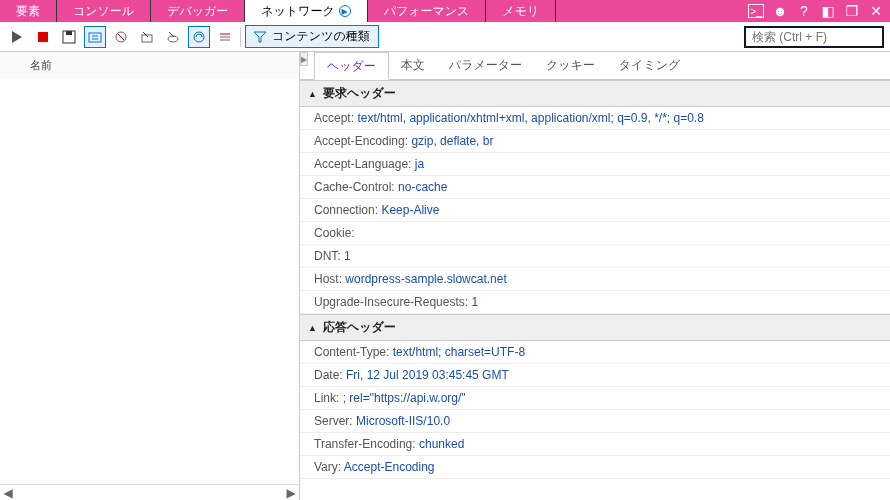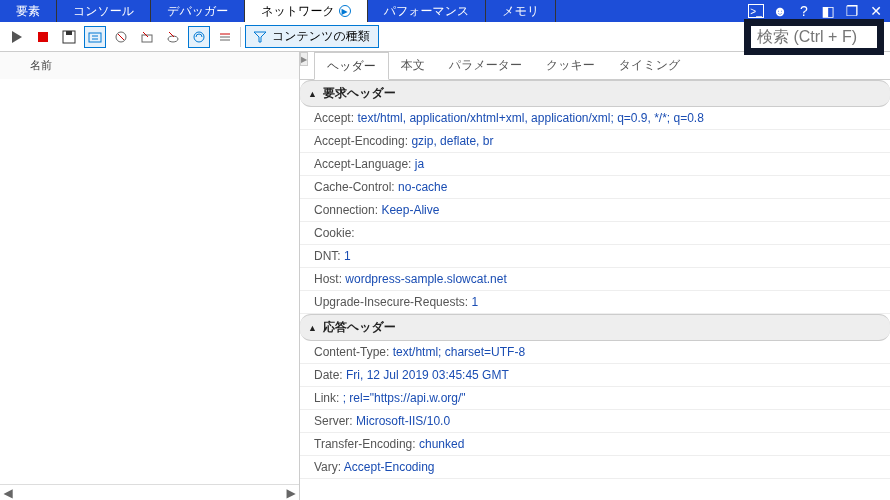--- a/index.html
+++ b/index.html
@@ -1,48 +1,48 @@
 <!DOCTYPE html>
 <html><head>
 <meta charset="utf-8">
 <style>
 * { margin: 0; padding: 0; box-sizing: border-box; font-family: "Meiryo", "Yu Gothic", sans-serif; font-size: 12px; }
 body { width: 890px; height: 500px; background: #fff; display: flex; flex-direction: column; overflow: hidden; }
 
-.top-tabs { background: #1d4ed8; height: 22px; display: flex; align-items: stretch; position: relative; }
+.top-tabs { background: #ec4899; height: 22px; display: flex; align-items: stretch; position: relative; }
 .top-tab { color: #fff; padding: 3px 16px; border-right: 1px solid #333; cursor: pointer; display: flex; align-items: center; gap: 4px; }
 .top-tab.active { background: #fff; color: #000; }
 .top-right { position: absolute; right: 0; top: 0; display: flex; align-items: center; height: 22px; gap: 8px; padding: 0 6px; }
 .top-right .ico { color: #fff; cursor: pointer; width: 16px; text-align: center; font-size: 14px; }
 .face { color: #ffa500; font-size: 14px; }
 .boxed { border: 1px solid #fff; color: #fff; width: 16px; height: 14px; display: inline-flex; align-items: center; justify-content: center; font-size: 10px; }
 
 .toolbar { height: 30px; border-bottom: 1px solid #ccc; display: flex; align-items: center; padding: 0 6px; gap: 4px; }
 .tb-btn { width: 22px; height: 22px; display: flex; align-items: center; justify-content: center; cursor: pointer; }
 .tb-btn.sel { border: 1px solid #0078d4; background: #e5f1fb; }
 .filter-box { border: 1px solid #0078d4; background: #e5f1fb; display: flex; align-items: center; padding: 2px 8px; gap: 6px; cursor: pointer; }
 .search-box { position: absolute; right: 6px; width: 140px; }
-.search-box input { width: 100%; border: 7px solid #0f172a; padding: 2px 6px; font-size: 16px; }
+.search-box input { width: 100%; border: 2px solid #0f172a; padding: 2px 6px; font-size: 12px; }
 
 .main { flex: 1; display: flex; overflow: hidden; }
 .left-pane { width: 300px; border-right: 1px solid #ccc; display: flex; flex-direction: column; }
 .col-header { padding: 6px 10px 6px 30px; background: #fafafa; color: #444; font-size: 11px; }
 .request-row { padding: 6px 14px; color: #222; cursor: pointer; }
 .left-scroll { margin-top: auto; height: 16px; border-top: 1px solid #ddd; display: flex; align-items: center; }
 .left-scroll .arrow { width: 16px; text-align: center; color: #666; cursor: pointer; }
 .left-scroll .track { flex: 1; }
 
 .right-pane { flex: 1; display: flex; flex-direction: column; overflow: hidden; position: relative; }
 .grip { position: absolute; left: 0; top: 0; width: 8px; height: 14px; background: #eee; border: 1px solid #ccc; display: flex; align-items: center; justify-content: center; font-size: 8px; color: #888; cursor: pointer; }
 .sub-tabs { display: flex; border-bottom: 1px solid #ccc; padding-left: 14px; height: 28px; align-items: stretch; }
 .sub-tab { padding: 5px 12px; color: #555; cursor: pointer; }
-.sub-tab.active { border: 1px solid #ccc; border-bottom: 1px solid #fff; color: #404040; margin-bottom: -1px; background: #fff; }
+.sub-tab.active { border: 1px solid #ccc; border-bottom: 1px solid #fff; color: #6d28d9; margin-bottom: -1px; background: #fff; }
 .headers-body { flex: 1; overflow: auto; }
 
-.section-title { background: #eee; border-top: 1px solid #ccc; border-bottom: 1px solid #ccc; padding: 4px 8px; font-weight: bold; font-size: 12px; color: #222; border-radius: 11px; }
+.section-title { background: #eee; border-top: 1px solid #ccc; border-bottom: 1px solid #ccc; padding: 4px 8px; font-weight: bold; font-size: 12px; color: #222; }
 .section-title .tri { display: inline-block; margin-right: 6px; font-size: 9px; }
 .header-row { padding: 4px 8px 4px 14px; border-bottom: 1px solid #eee; color: #444; white-space: nowrap; overflow: hidden; text-overflow: ellipsis; }
 .header-row .hkey { color: #555; }
 .header-row .hval { color: #1a4db3; }
 
 svg { display: block; }
 </style>
 </head>
 <body>
 

